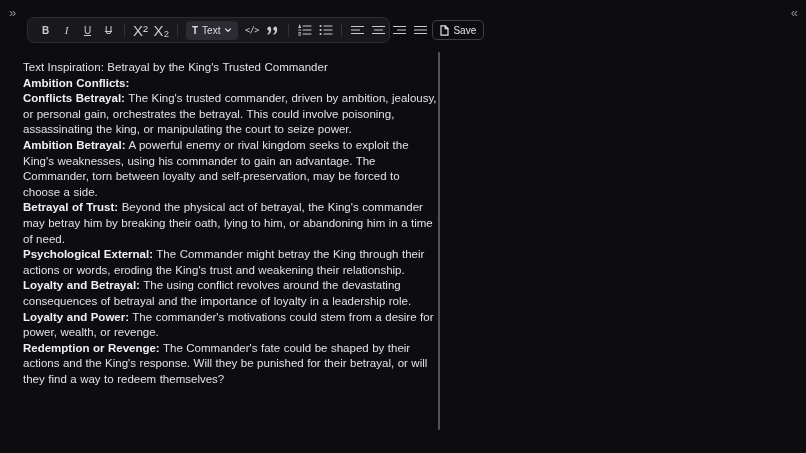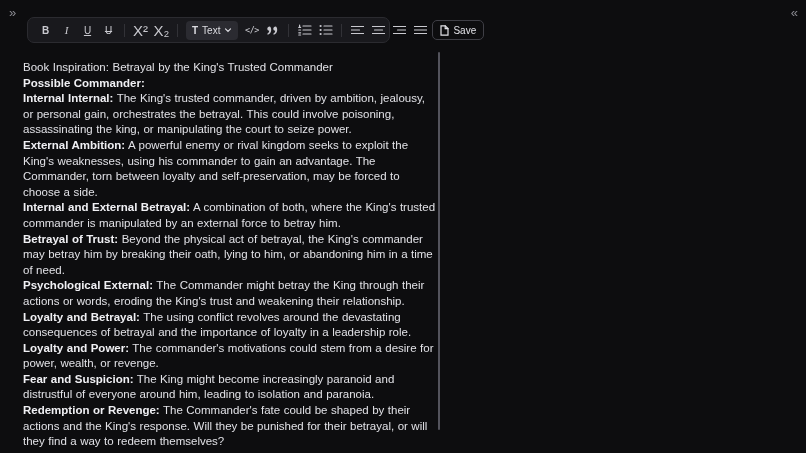--- a/index.html
+++ b/index.html
@@ -153,27 +153,25 @@
     <svg width="9" height="11" viewBox="0 0 9 11">
       <path class="icon-stroke" d="M1 0.8h4.2L8 3.6V10.2H1z"></path>
       <path class="icon-stroke" d="M5.2 0.8v2.8H8"></path>
     </svg>
     <span>Save</span>
   </button>
 </div>
 
 <div class="editor">
   <div id="paragraphs">
-      <p class="para"><span class="lead"></span><span>Book Inspiration: Betrayal by the King's Trusted Commander</span></p>
-      <p class="para"><span class="lead">Possible Commander:</span><span></span></p>
-      <p class="para"><span class="lead">Internal Internal:</span><span> The King's trusted commander, driven by ambition, jealousy, or personal gain, orchestrates the betrayal. This could involve poisoning, assassinating the king, or manipulating the court to seize power.</span></p>
-      <p class="para"><span class="lead">External Ambition:</span><span> A powerful enemy or rival kingdom seeks to exploit the King's weaknesses, using his commander to gain an advantage. The Commander, torn between loyalty and self-preservation, may be forced to choose a side.</span></p>
-      <p class="para"><span class="lead">Internal and External Betrayal:</span><span> A combination of both, where the King's trusted commander is manipulated by an external force to betray him.</span></p>
+      <p class="para"><span class="lead"></span><span>Text Inspiration: Betrayal by the King's Trusted Commander</span></p>
+      <p class="para"><span class="lead">Ambition Conflicts:</span><span></span></p>
+      <p class="para"><span class="lead">Conflicts Betrayal:</span><span> The King's trusted commander, driven by ambition, jealousy, or personal gain, orchestrates the betrayal. This could involve poisoning, assassinating the king, or manipulating the court to seize power.</span></p>
+      <p class="para"><span class="lead">Ambition Betrayal:</span><span> A powerful enemy or rival kingdom seeks to exploit the King's weaknesses, using his commander to gain an advantage. The Commander, torn between loyalty and self-preservation, may be forced to choose a side.</span></p>
       <p class="para"><span class="lead">Betrayal of Trust:</span><span> Beyond the physical act of betrayal, the King's commander may betray him by breaking their oath, lying to him, or abandoning him in a time of need.</span></p>
       <p class="para"><span class="lead">Psychological External:</span><span> The Commander might betray the King through their actions or words, eroding the King's trust and weakening their relationship.</span></p>
       <p class="para"><span class="lead">Loyalty and Betrayal:</span><span> The using conflict revolves around the devastating consequences of betrayal and the importance of loyalty in a leadership role.</span></p>
       <p class="para"><span class="lead">Loyalty and Power:</span><span> The commander's motivations could stem from a desire for power, wealth, or revenge.</span></p>
-      <p class="para"><span class="lead">Fear and Suspicion:</span><span> The King might become increasingly paranoid and distrustful of everyone around him, leading to isolation and paranoia.</span></p>
       <p class="para"><span class="lead">Redemption or Revenge:</span><span> The Commander's fate could be shaped by their actions and the King's response. Will they be punished for their betrayal, or will they find a way to redeem themselves?</span></p>
     </div>
 </div>
 
 <div class="scrollbar"></div>
 
 </body></html>

